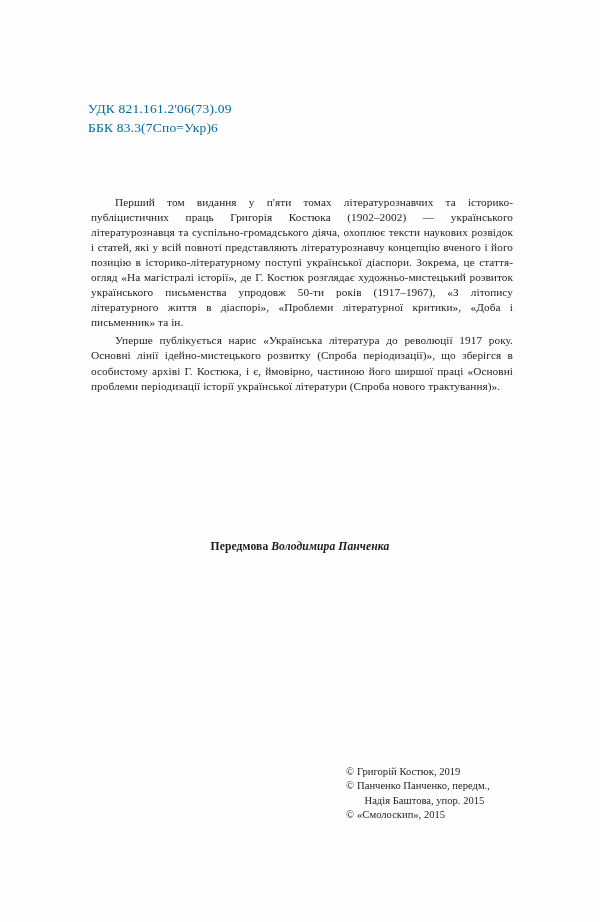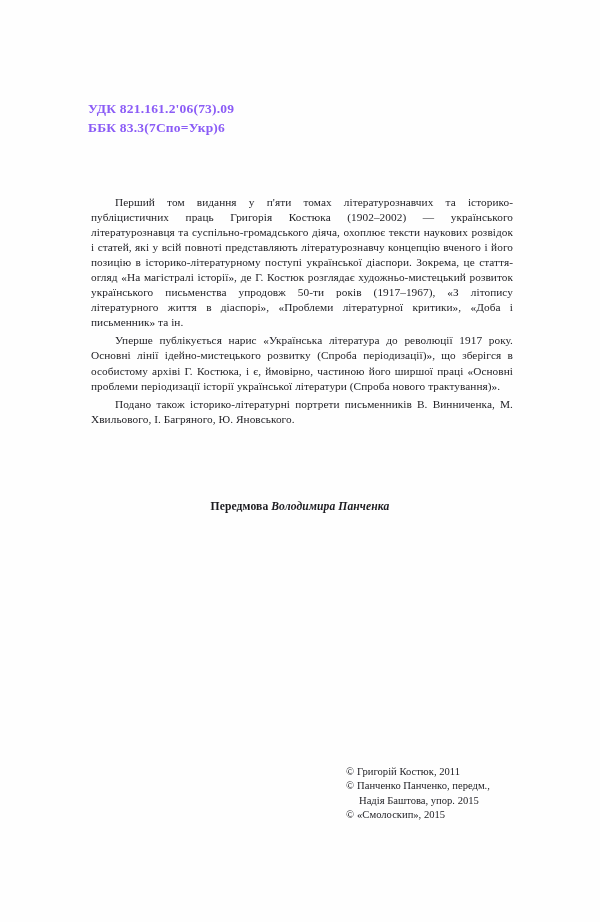--- a/index.html
+++ b/index.html
@@ -19,25 +19,25 @@
     position: absolute;
     inset: 0;
     background: #fefefe;
   }
 
   
   .codes {
     position: absolute;
     left: 88px;
     top: 99px;
-    font-weight: bold;
+    font-weight: normal;
     font-size: 13.5px;
     line-height: 19px;
     letter-spacing: 0.2px;
-    color: #8b5cf6;
+    color: #0369a1;
   }
   .codes .code-line { white-space: pre; }
   .codes .code-cutter { padding-left: 26px; }
 
   
   .annotation {
     position: absolute;
     left: 88px;
     top: 192px;
     width: 428px;
@@ -52,21 +52,21 @@
     margin: 3px;
     text-indent: 24px;
   }
   .annotation p:last-child { text-indent: 24px; }
 
   
   .foreword {
     position: absolute;
     left: 0;
     right: 0;
-    top: 500px;
+    top: 540px;
     text-align: center;
     font-size: 11.6px;
     font-weight: bold;
     color: #1b1b20;
     letter-spacing: 0.1px;
   }
   .foreword .name {
     font-style: italic;
     font-weight: bold;
   }
@@ -101,50 +101,50 @@
   }
   .copyright-block .cline {
     display: block;
     padding-left: 13px;
     text-indent: -13px;
   }
   .copyright-block .cont {
     display: block;
     padding-left: 13px;
     text-indent: 0;
+    text-align: center;
   }
   .copyright-block .sym { margin-right: 3px; }
 </style>
 </head>
 <body>
 
 <div class="page">
 
   <div class="codes">
     <div class="code-line">УДК 821.161.2'06(73).09</div>
     <div class="code-line">ББК 83.3(7Спо=Укр)6</div>
   </div>
 
   <div class="annotation">
     <p>Перший том видання у п'яти томах літературознавчих та історико-публіцистичних праць Григорія Костюка (1902–2002) — українського літературознавця та суспільно-громадського діяча, охоплює тексти наукових розвідок і статей, які у всій повноті представляють літературознавчу концепцію вченого і його позицію в історико-літературному поступі української діаспори. Зокрема, це стаття-огляд «На магістралі історії», де Г. Костюк розглядає художньо-мистецький розвиток українського письменства упродовж 50-ти років (1917–1967), «З літопису літературного життя в діаспорі», «Проблеми літературної критики», «Доба і письменник» та ін.</p>
     <p>Уперше публікується нарис «Українська література до революції 1917 року. Основні лінії ідейно-мистецького розвитку (Спроба періодизації)», що зберігся в особистому архіві Г. Костюка, і є, ймовірно, частиною його ширшої праці «Основні проблеми періодизації історії української літератури (Спроба нового трактування)».</p>
-    <p>Подано також історико-літературні портрети письменників В. Винниченка, М. Хвильового, І. Багряного, Ю. Яновського.</p>
   </div>
 
   <div class="foreword">
     <span>Передмова</span>
     <span class="name">Володимира Панченка</span>
   </div>
 
   <div class="bottom">
 
 
     <div class="copyright-block">
       <span class="cline">
-        <span class="sym">©</span><span>Григорій Костюк, 2011</span>
+        <span class="sym">©</span><span>Григорій Костюк, 2019</span>
       </span>
       <span class="cline">
         <span class="sym">©</span><span>Панченко Панченко, передм.,</span>
       </span>
       <span class="cont">Надія Баштова, упор. 2015</span>
       <span class="cline">
         <span class="sym">©</span><span>«Смолоскип», 2015</span>
       </span>
     </div>
 

